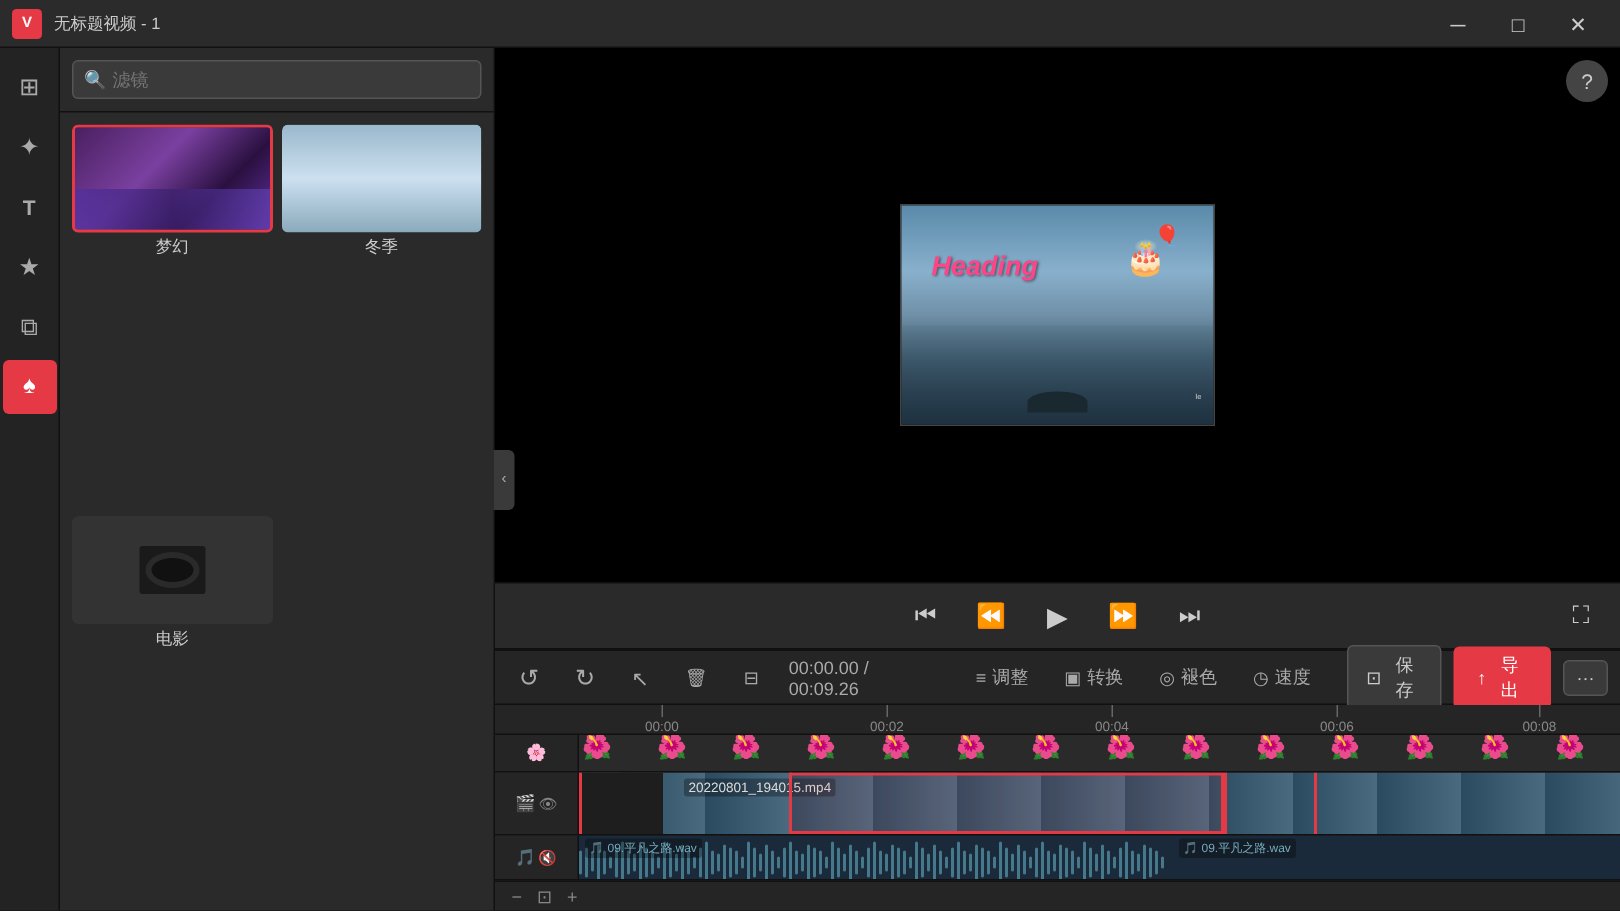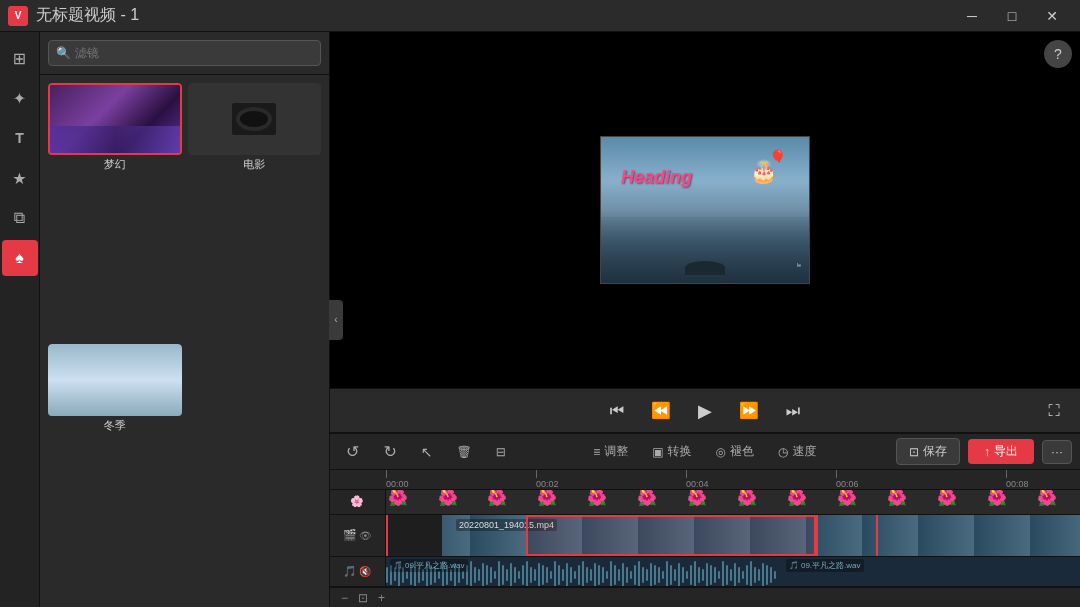--- a/index.html
+++ b/index.html
@@ -33,21 +33,21 @@
       height: 20px;
       background: #e63946;
       border-radius: 3px;
       display: flex;
       align-items: center;
       justify-content: center;
       color: white;
       font-size: 10px;
       font-weight: bold;
     }
-    #titlebar-title { font-size: 16px; color: #ccc; }
+    #titlebar-title { font-size: 11px; color: #ccc; }
     #titlebar-controls { display: flex; gap: 0; }
     .win-btn {
       width: 40px;
       height: 32px;
       background: transparent;
       border: none;
       color: #ccc;
       cursor: pointer;
       display: flex;
       align-items: center;
@@ -371,22 +371,24 @@
       display: flex;
       align-items: center;
       padding-left: 56px;
       overflow: hidden;
     }
     .ruler-mark {
       position: absolute;
       top: 0;
       display: flex;
       flex-direction: column;
+      align-items: center;
       font-size: 9px;
       color: #888;
+      margin-left: 44px;
     }
     .ruler-line { width: 1px; height: 8px; background: #666; margin-bottom: 1px; }
 
     
     #timeline-tracks {
       flex: 1;
       display: flex;
       flex-direction: column;
       overflow: hidden;
     }
@@ -489,36 +491,36 @@
         <div class="filter-thumb" style="border:2px solid #e63946;background:linear-gradient(135deg,#4a2060 0%,#7a40a0 40%,#2a1040 70%,#6030a0 100%);">
           <div style="width:100%;height:100%;background:linear-gradient(135deg,#4a2060 0%,#7a40a0 40%,#2a1040 70%,#6030a0 100%);position:relative;overflow:hidden;">
             <div style="position:absolute;bottom:0;left:0;right:0;height:40%;background:linear-gradient(90deg,#5030a0,#3a2070,#6040b0);opacity:0.7;"></div>
           </div>
         </div>
         <div class="filter-label">梦幻</div>
       </div>
 
 
       <div class="filter-item">
+        <div class="filter-thumb ft-winter">
+          <div style="width:100%;height:100%;background:linear-gradient(180deg,#9ab8cc 0%,#cce0f0 50%,#8aaabb 100%);"></div>
+        </div>
+        <div class="filter-label">冬季</div>
+      </div>
+
+      <div class="filter-item">
         <div class="filter-thumb ft-cinema">
           <div style="width:100%;height:100%;background:#333;display:flex;align-items:center;justify-content:center;">
             <div style="width:44px;height:32px;background:#1a1a1a;border-radius:2px;position:relative;">
               <div style="position:absolute;top:4px;left:4px;right:4px;height:24px;background:#2a2a2a;border-radius:50%;"></div>
               <div style="position:absolute;top:8px;left:8px;right:8px;height:16px;background:#111;border-radius:50%;"></div>
             </div>
           </div>
         </div>
         <div class="filter-label">电影</div>
-      </div>
-
-      <div class="filter-item">
-        <div class="filter-thumb ft-winter">
-          <div style="width:100%;height:100%;background:linear-gradient(180deg,#9ab8cc 0%,#cce0f0 50%,#8aaabb 100%);"></div>
-        </div>
-        <div class="filter-label">冬季</div>
       </div>
     </div>
 
     <div id="panel-collapse">‹</div>
   </div>
 
   <div id="preview-area">
 
     <div id="preview-viewport">
       <div id="preview-image">
@@ -555,20 +557,21 @@
     </div>
 
     <div id="timeline-area">
 
       <div id="timeline-toolbar">
         <button class="tl-tool-btn" style="font-size:16px;">↺</button>
         <button class="tl-tool-btn" style="font-size:16px;">↻</button>
         <button class="tl-tool-btn" style="font-size:14px;">↖</button>
         <button class="tl-tool-btn">🗑</button>
         <button class="tl-tool-btn">⊟</button>
+        <span id="timeline-time">00:00.00 / 00:09.26</span>
         <div id="tl-spacer"></div>
         <button class="tl-tool-btn">
           <span>≡</span>
           <span>调整</span>
         </button>
         <button class="tl-tool-btn">
           <span>▣</span>
           <span>转换</span>
         </button>
         <button class="tl-tool-btn">
@@ -589,21 +592,21 @@
           <span>导出</span>
         </button>
         <button id="more-btn">···</button>
       </div>
 
       <div id="timeline-ruler">
         <span class="ruler-mark" style="left:56px;"><div class="ruler-line"></div>00:00</span>
         <span class="ruler-mark" style="left:206px;"><div class="ruler-line"></div>00:02</span>
         <span class="ruler-mark" style="left:356px;"><div class="ruler-line"></div>00:04</span>
         <span class="ruler-mark" style="left:506px;"><div class="ruler-line"></div>00:06</span>
-        <span class="ruler-mark" style="left:676px;"><div class="ruler-line"></div>00:08</span>
+        <span class="ruler-mark" style="left:641px;"><div class="ruler-line"></div>00:08</span>
 
       </div>
 
       <div id="timeline-tracks">
 
         <div class="track-row" style="height:30px;">
           <div class="track-label">
             <span class="track-icon">🌸</span>
           </div>
           <div class="track-content">

